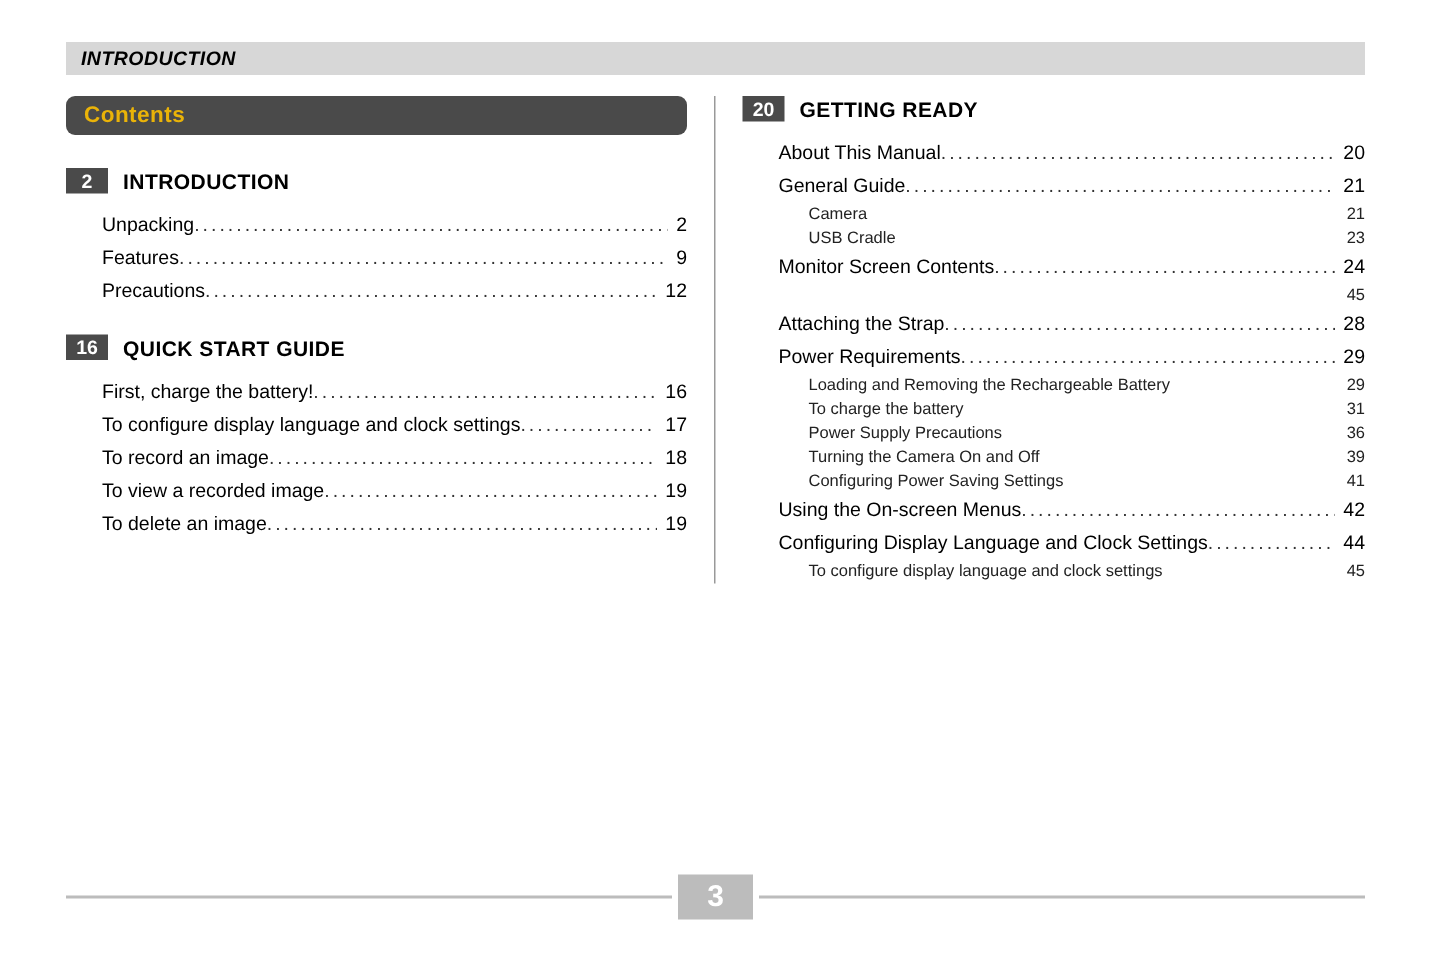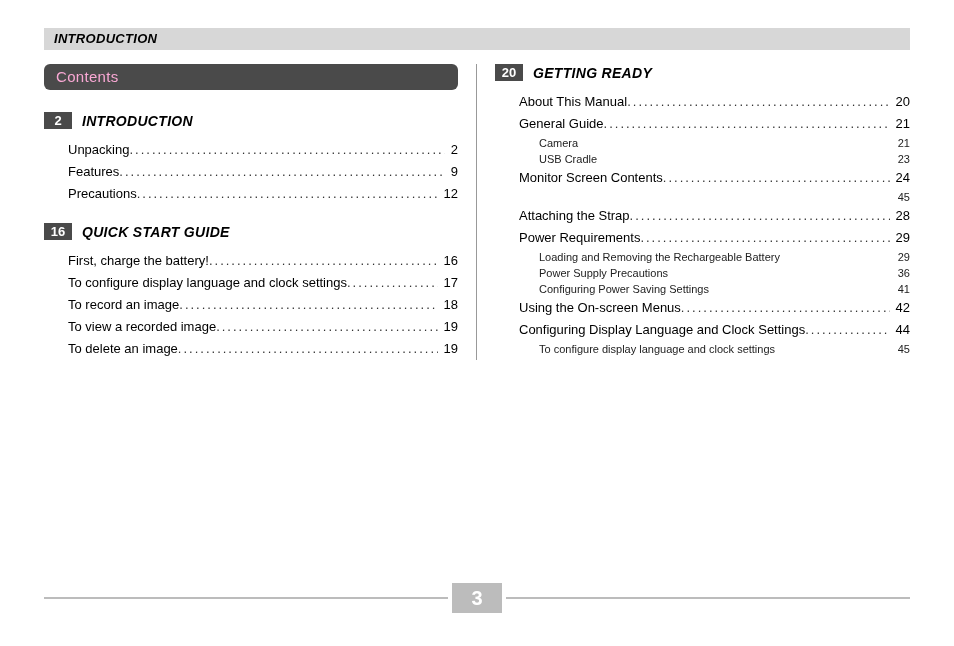--- a/index.html
+++ b/index.html
@@ -6,25 +6,25 @@
   html, body { width: 954px; height: 646px; font-family: Arial, Helvetica, sans-serif; background: #fff; color: #000; }
   .page { position: relative; width: 954px; height: 639px; padding: 28px 44px 0 44px; }
 
   .header-bar { background: #d7d7d7; height: 22px; line-height: 22px; padding-left: 10px; font-weight: bold; font-style: italic; font-size: 13px; letter-spacing: 0.3px; }
 
   .columns { display: flex; margin-top: 14px; }
   .col { width: 50%; }
   .col.left { padding-right: 18px; border-right: 1px solid #999; }
   .col.right { padding-left: 18px; }
 
-  .contents-pill { background: #4a4a4a; color: #f9a8d4; border-radius: 6px; height: 26px; line-height: 26px; padding: 0 12px; font-weight: normal; font-size: 15px; letter-spacing: 0.3px; margin-bottom: 22px; }
+  .contents-pill { background: #4a4a4a; color: #eab308; border-radius: 6px; height: 26px; line-height: 26px; padding: 0 12px; font-weight: bold; font-size: 15px; letter-spacing: 0.3px; margin-bottom: 22px; }
 
   .sec-head { display: flex; align-items: center; gap: 10px; margin: 18px 0 10px 0; }
   .sec-badge { background: #4a4a4a; color: #fff; font-weight: bold; font-size: 13px; text-align: center; min-width: 28px; padding: 1px 6px; }
-  .sec-title { font-weight: bold; font-style: italic; font-size: 14px; letter-spacing: 0.3px; }
+  .sec-title { font-weight: bold; font-size: 14px; letter-spacing: 0.3px; }
 
   .entries { margin-left: 24px; margin-top: 8px; }
   .entry { display: flex; align-items: baseline; white-space: nowrap; font-size: 13px; line-height: 22px; }
   .entry .label { flex: 0 0 auto; }
   .entry .dots  { flex: 1 1 auto; overflow: hidden; letter-spacing: 2px; color: #333; }
   .entry .dots::before { content: " ............................................................................................................................................"; }
   .entry .pg { flex: 0 0 auto; padding-left: 6px; }
 
   .subentries { margin-left: 20px; }
   .subentry { display: flex; align-items: center; font-size: 11px; line-height: 16px; color: #222; }
@@ -157,23 +157,33 @@
             <span class="dots"></span>
             <span class="pg">29</span>
           </div>
         <div class="subentries">
           <div class="subentry">
               <span class="label">Loading and Removing the Rechargeable Battery</span>
               <span class="gap"></span>
               <span class="pg">29</span>
             </div>
           <div class="subentry">
+              <span class="label">To charge the battery</span>
+              <span class="gap"></span>
+              <span class="pg">31</span>
+            </div>
+          <div class="subentry">
               <span class="label">Power Supply Precautions</span>
               <span class="gap"></span>
               <span class="pg">36</span>
+            </div>
+          <div class="subentry">
+              <span class="label">Turning the Camera On and Off</span>
+              <span class="gap"></span>
+              <span class="pg">39</span>
             </div>
           <div class="subentry">
               <span class="label">Configuring Power Saving Settings</span>
               <span class="gap"></span>
               <span class="pg">41</span>
             </div>
         </div>
 
         <div class="entry">
             <span class="label">Using the On-screen Menus</span>

